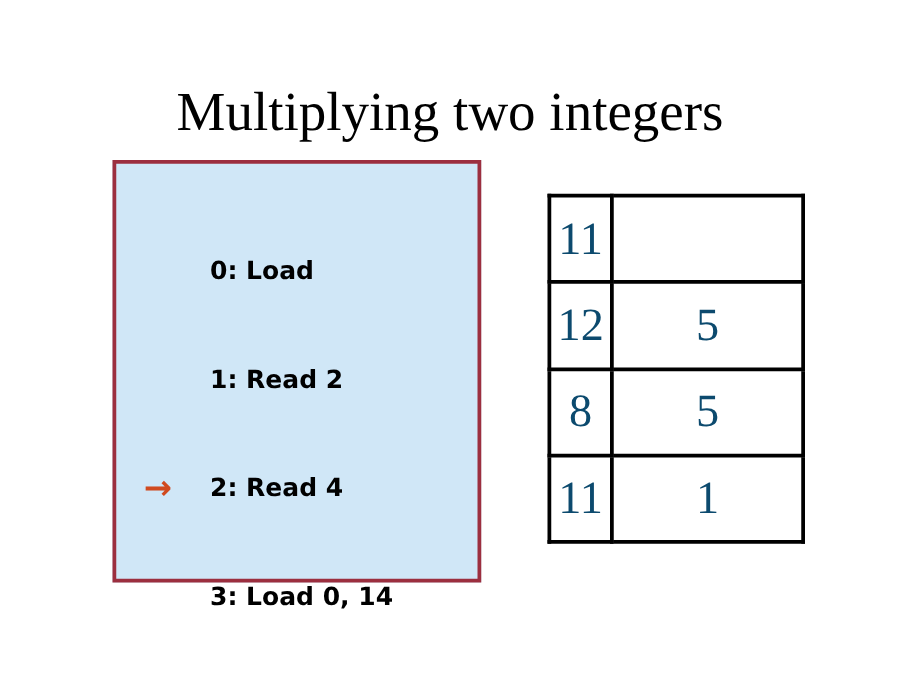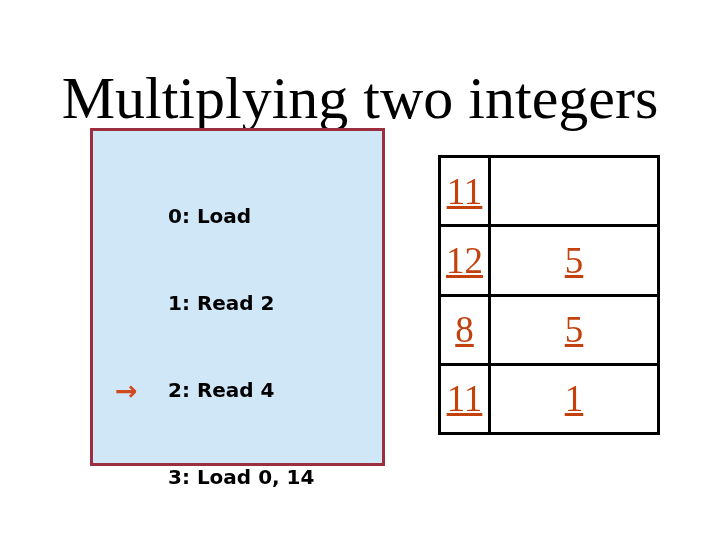--- a/index.html
+++ b/index.html
@@ -15,21 +15,21 @@
     overflow: hidden;
     font-family: "Liberation Sans", sans-serif;
   }
   .slide-title {
     position: absolute;
     top: 68px;
     left: 0;
     width: 720px;
     text-align: center;
     font-family: "Liberation Serif", serif;
-    font-size: 60px;
+    font-size: 44px;
     line-height: 1.0;
     color: #000000;
     white-space: nowrap;
   }
   .code-box {
     position: absolute;
     left: 90px;
     top: 128px;
     width: 295px;
     height: 338px;
@@ -57,28 +57,27 @@
     line-height: 29px;
     font-family: "DejaVu Sans", sans-serif;
     font-weight: bold;
     font-size: 27px;
     color: var(--arrow, #d04a1f);
   }
   .mem-table {
     position: absolute;
     left: 438px;
     top: 155px;
-    width: 222px;
+    width: 206px;
     height: 280px;
     border-collapse: collapse;
     table-layout: fixed;
     font-family: "Liberation Serif", serif;
     font-size: 37px;
-    color: #c2410c;
-    text-decoration: underline;
+    color: #0c4a6e;
   }
   .mem-table td {
     border: 3px solid #000000;
     padding: 0;
     vertical-align: middle;
     text-align: center;
     overflow: hidden;
   }
   .mem-table td.addr { width: 47px; }
 </style>

